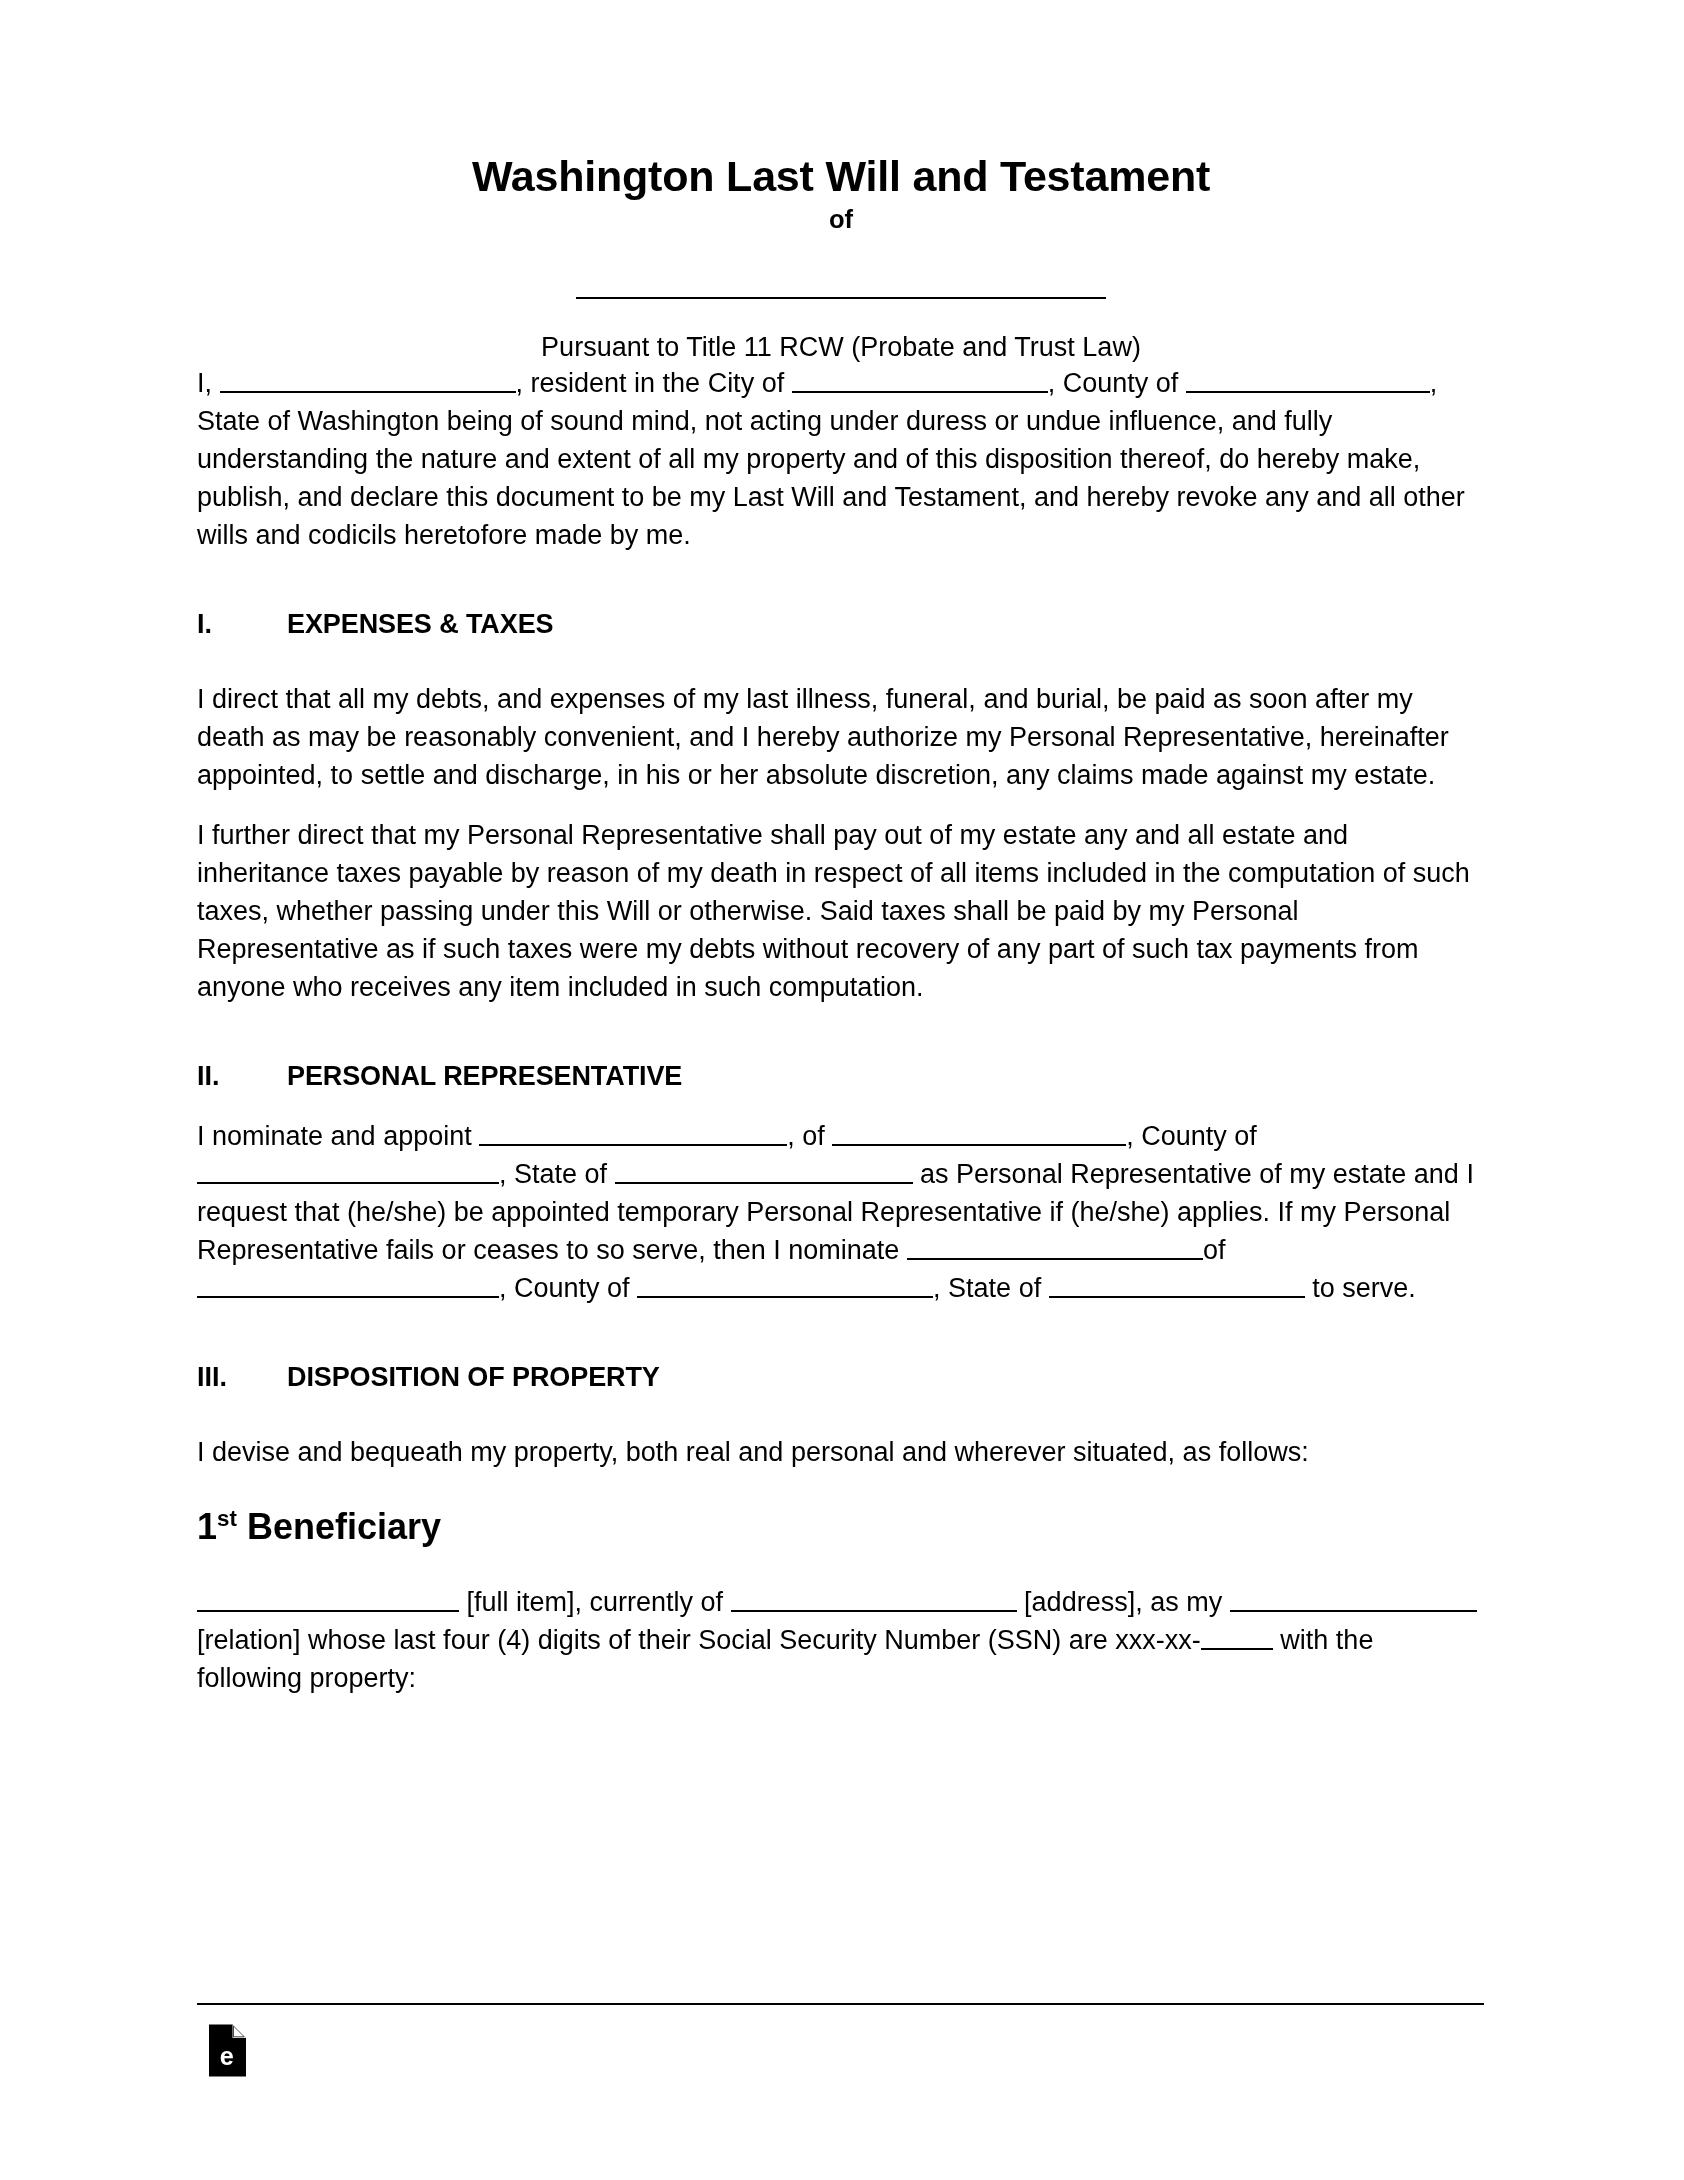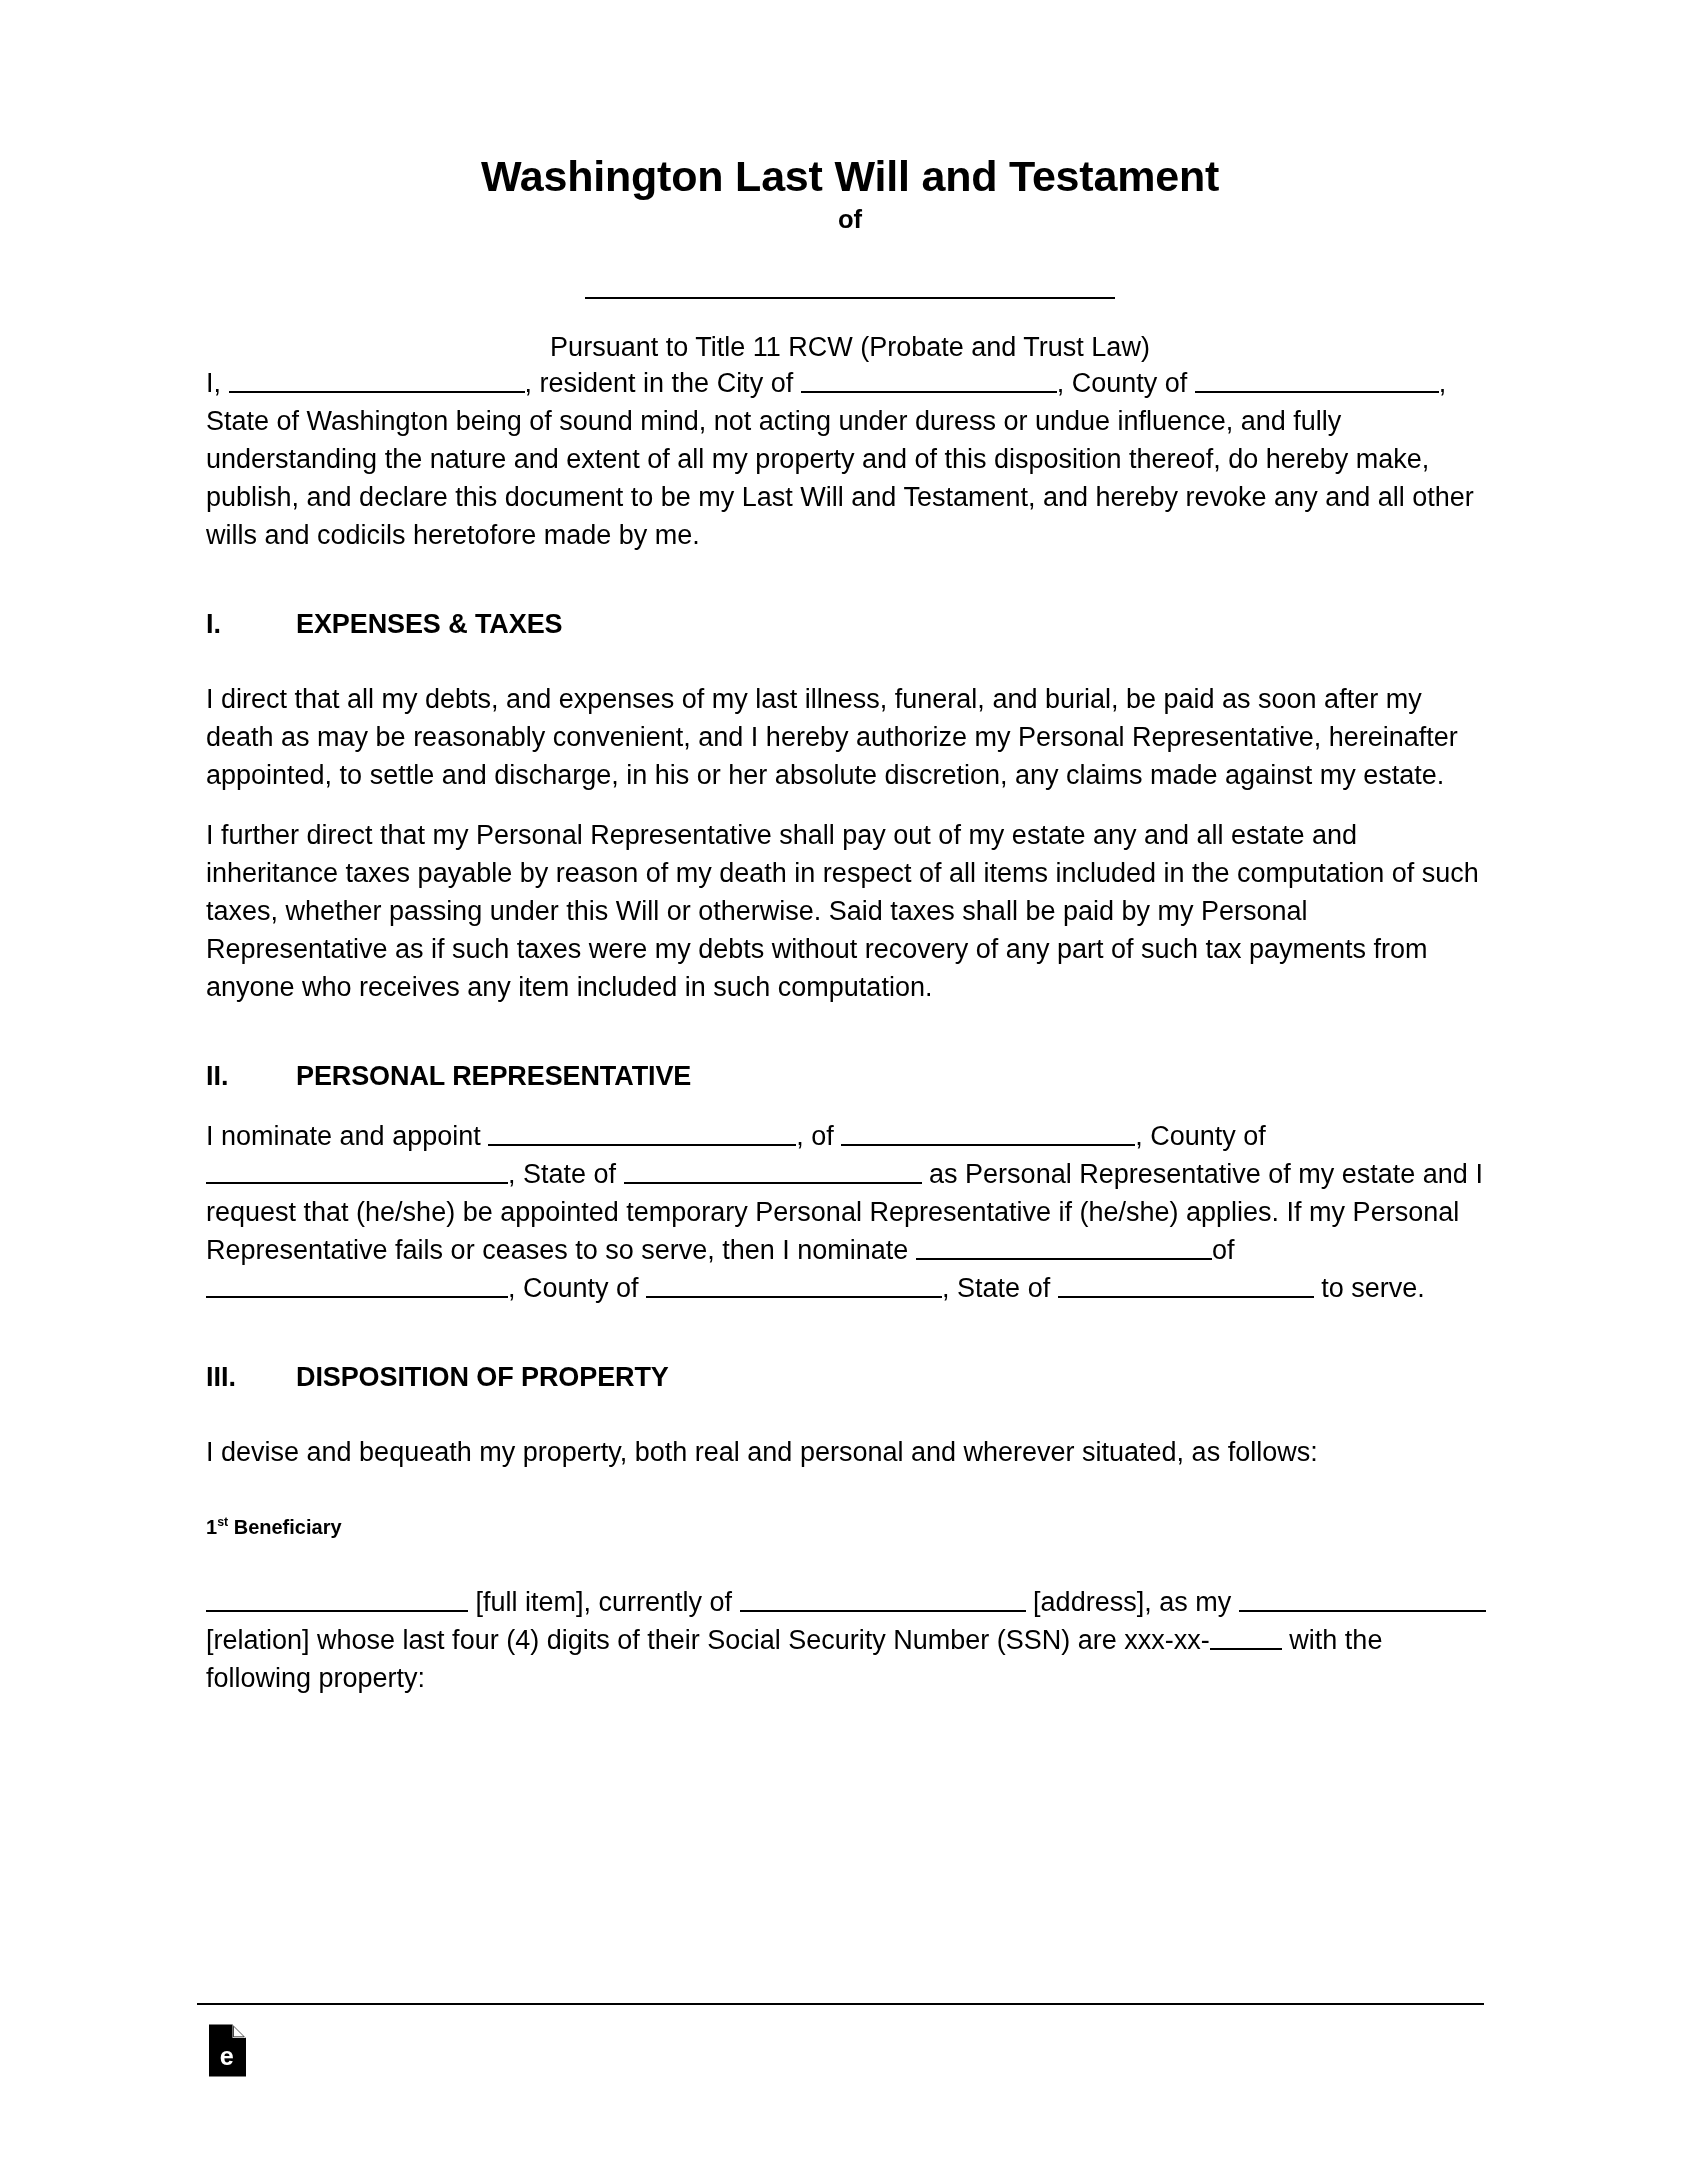--- a/index.html
+++ b/index.html
@@ -14,21 +14,21 @@
   .page {
     position: relative;
     width: 1685px;
     height: 2181px;
     background: #ffffff;
     box-sizing: border-box;
     overflow: hidden;
   }
   .content {
     position: absolute;
-    left: 206px;
+    left: 197px;
     top: 0;
     width: 1288px;
   }
 
   
   .title-block {
     padding-top: 152px;
     text-align: center;
   }
   .doc-title {
@@ -91,21 +91,21 @@
     width: 63px;
     flex: 0 0 63px;
   }
   .section-title {
     flex: 1 1 auto;
     letter-spacing: -0.1px;
     margin-left: 27px;
   }
 
   .sub-head {
-    font-size: 20px;
+    font-size: 36px;
     font-weight: bold;
     line-height: 38px;
   }
   .sub-head sup {
     font-size: 0.62em;
     vertical-align: super;
     line-height: 0;
   }
 
   

